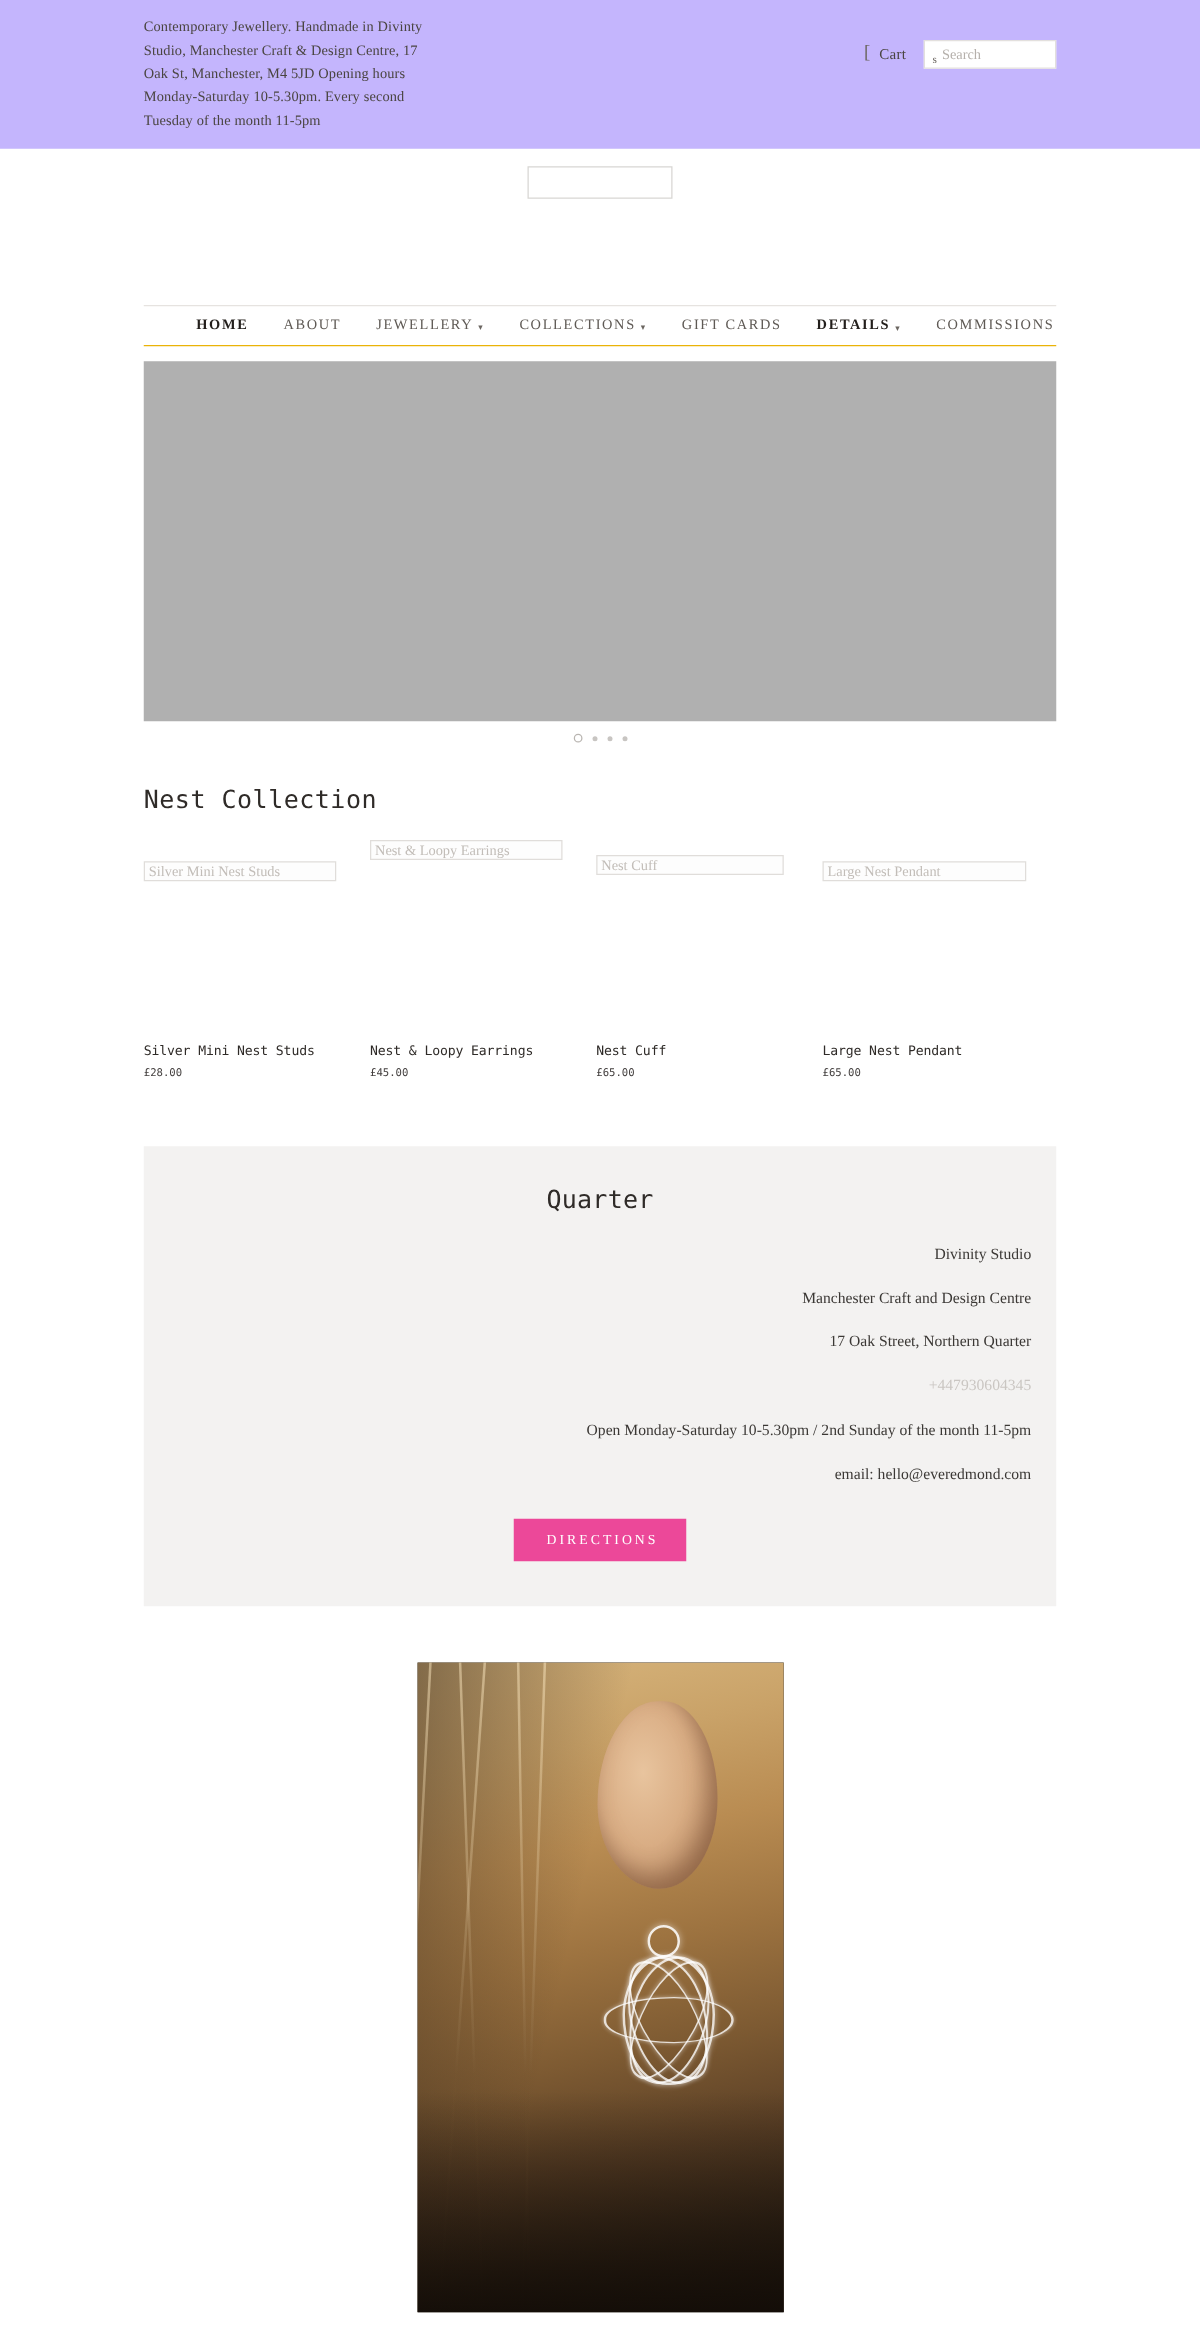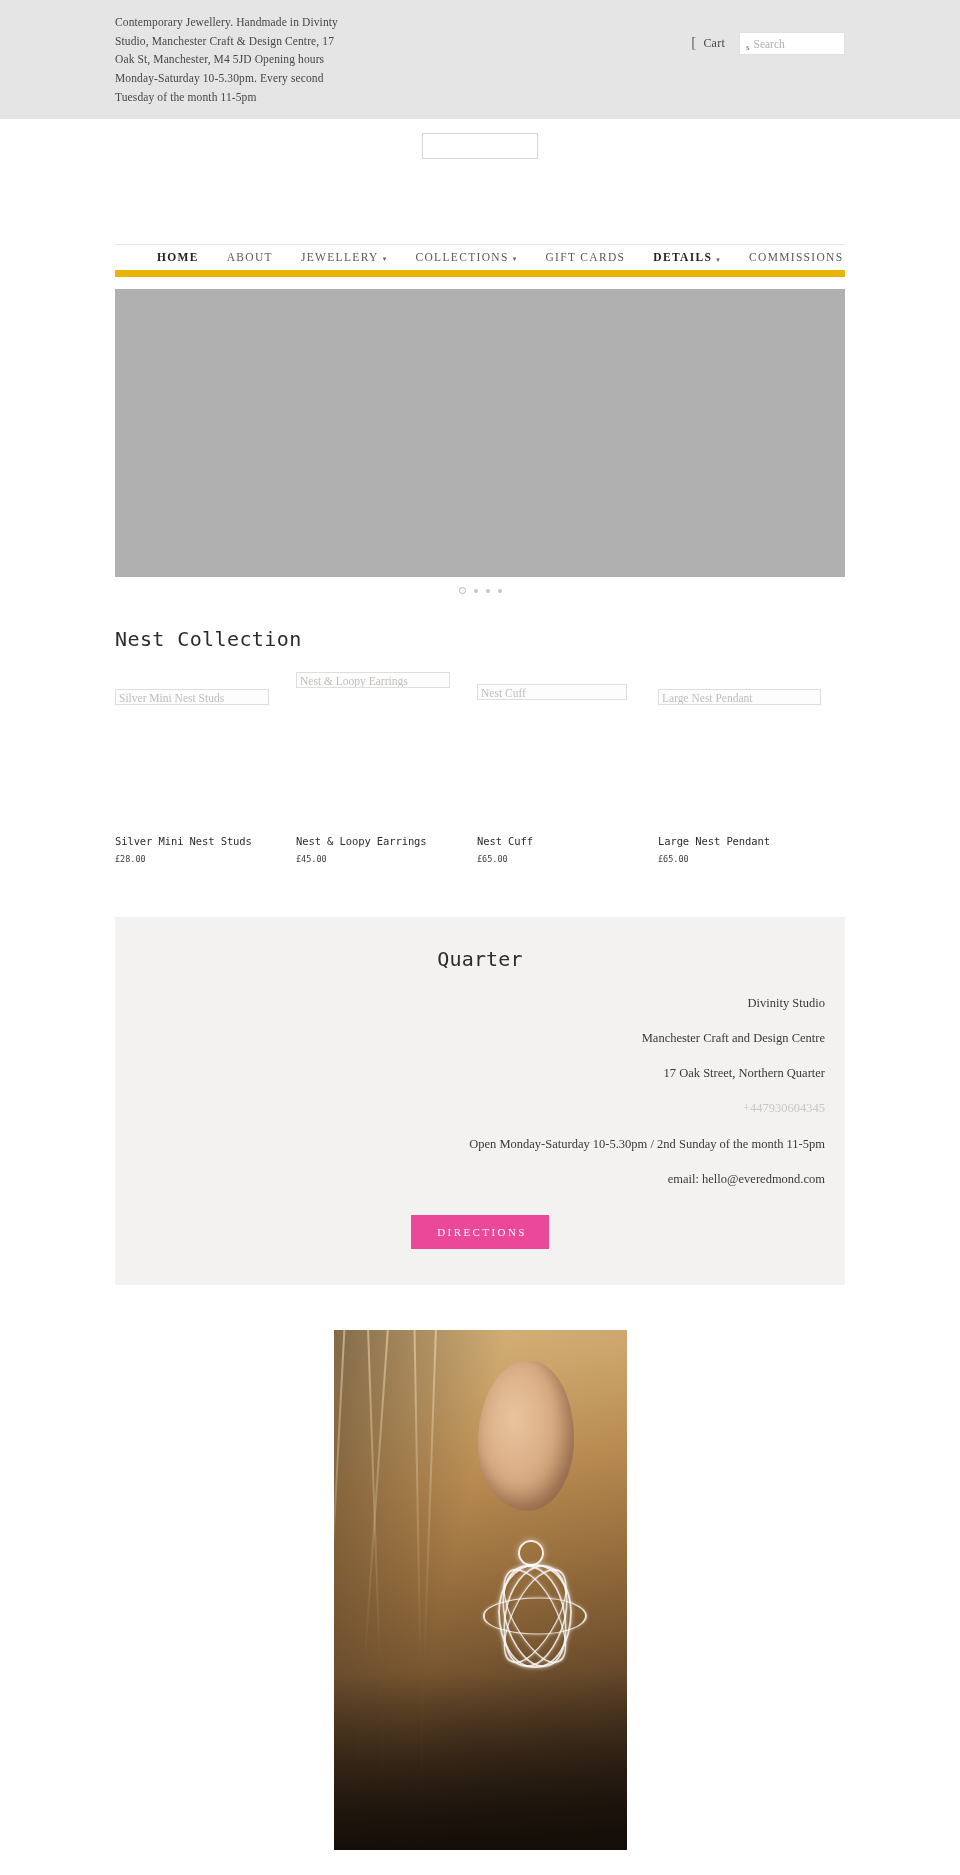--- a/index.html
+++ b/index.html
@@ -11,21 +11,21 @@
   }
   body {
     width: 960px;
     font-family: "Liberation Serif", "DejaVu Serif", serif;
     color: #3d3d3d;
     -webkit-font-smoothing: antialiased;
   }
 
   
   .topbar {
-    background: #e5e5e5;
+    background: #c4b5fd;
     width: 100%;
     padding: 10px 0 12px 0;
     position: relative;
     min-height: 96px;
   }
   .topbar-inner {
     width: 730px;
     margin: 0 auto;
     position: relative;
     display: flex;
@@ -109,21 +109,21 @@
     height: 26px;
     border: 1px solid #d8d6d3;
     background: #ffffff;
   }
 
   
   .nav {
     width: 730px;
     margin: 0 auto;
     border-top: 1px solid #e6e3e0;
-    border-bottom: 7px solid #eab308;
+    border-bottom: 1px solid #eab308;
     height: 33px;
     display: flex;
     align-items: center;
     justify-content: flex-start;
     padding-left: 28px;
   }
   .nav-item {
     font-family: "Liberation Serif", "DejaVu Serif", serif;
     font-size: 11.5px;
     letter-spacing: .115em;

